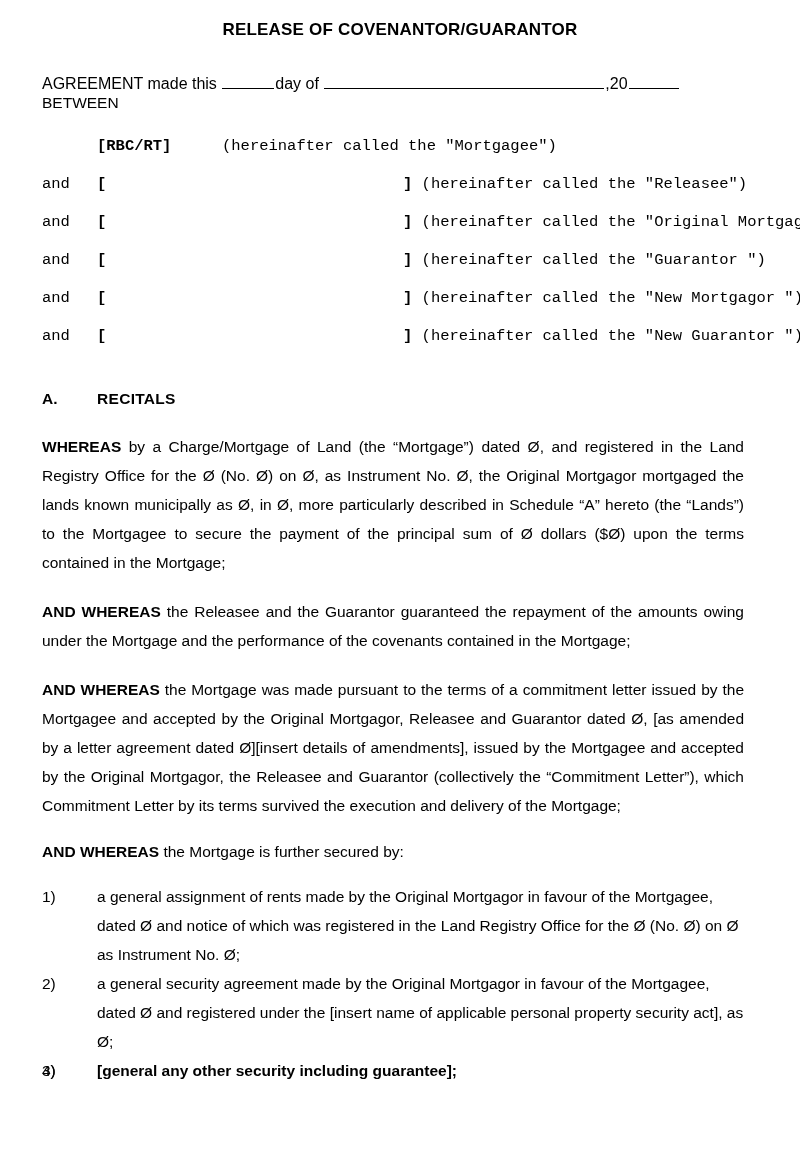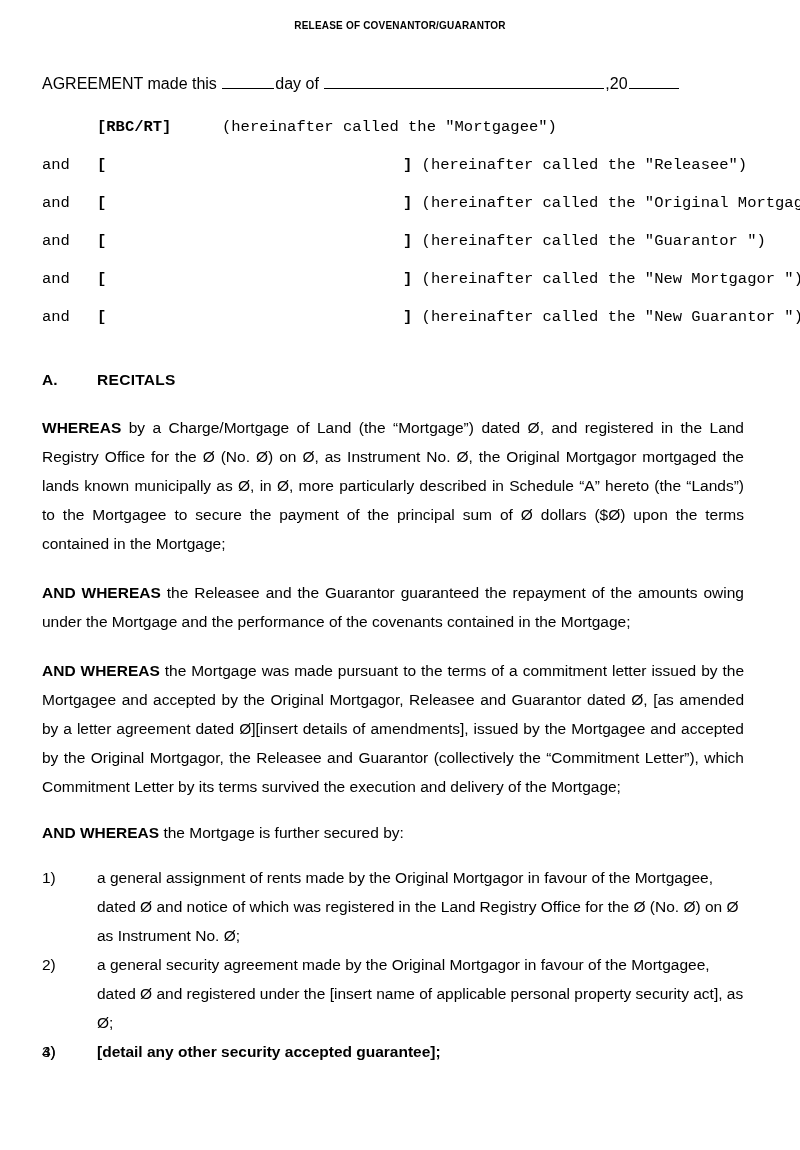--- a/index.html
+++ b/index.html
@@ -18,21 +18,21 @@
     position: relative;
     width: 800px;
     height: 1150px;
     background: #ffffff;
     box-sizing: border-box;
     padding: 0;
     overflow: hidden;
   }
   .doc-title {
     text-align: center;
-    font-size: 10px;
+    font-size: 17px;
     font-weight: bold;
     letter-spacing: 0.2px;
     margin: 0;
     padding-top: 20px;
   }
   .content {
     position: absolute;
     left: 42px;
     right: 56px;
     top: 74px;
@@ -137,20 +137,21 @@
 
 <div class="page">
 
   <h1 class="doc-title">RELEASE OF COVENANTOR/GUARANTOR</h1>
 
   <div class="content">
 
     <div class="agreement-line">
       <span>AGREEMENT made this </span><span class="blank blank-day"></span><span>day of </span><span class="blank blank-month"></span><span>,20</span><span class="blank blank-year"></span>
     </div>
+    <div class="between">BETWEEN</div>
 
     <div class="party-block">
 
       <div class="party-row">
         <span class="and-col"></span>
         <span class="name-col">[RBC/RT]</span>
         <span class="close-col" style="left:180px;"> (hereinafter called the "Mortgagee")</span>
       </div>
 
       <div class="party-row">
@@ -205,18 +206,18 @@
       </div>
       <div class="list-item">
         <span class="num">2)</span>
         <span class="txt">a general security agreement made by the Original Mortgagor in favour of the Mortgagee, dated Ø and registered under the [insert name of applicable personal property security act], as Ø;</span>
       </div>
       <div class="list-item">
         <span class="num">3)</span>
       </div>
       <div class="list-item">
         <span class="num">4)</span>
-        <span class="txt bold">[detail any other security accepted guarantee];</span>
+        <span class="txt bold">[general any other security including guarantee];</span>
       </div>
     </div>
 
   </div>
 </div>
 
 </body></html>

